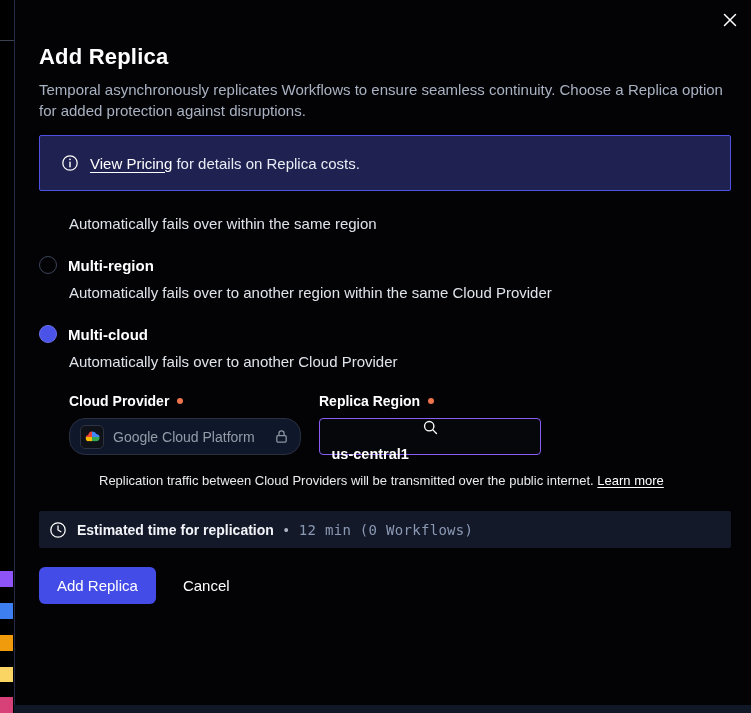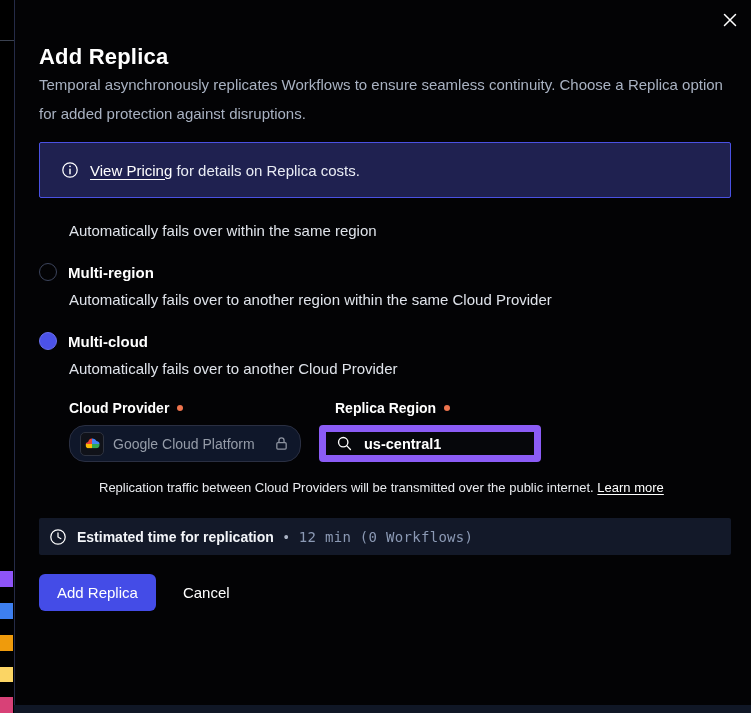--- a/index.html
+++ b/index.html
@@ -25,56 +25,56 @@
   }
   .modal-inner { padding:0 20px 0 24px; position:relative; }
 
   .close-btn {
     position:absolute; top:8px; right:9px; width:24px; height:24px;
     display:flex; align-items:center; justify-content:center;
     background:none; border:none; cursor:pointer; padding:0;
   }
 
   .title { margin:0; padding-top:44px; font-size:22px; font-weight:700; letter-spacing:.2px; }
-  .subtitle { font-size:15px; line-height:29px; color:#a9b2c2; max-width:693px; }
+  .subtitle { margin-top:9px; font-size:15px; line-height:21px; color:#a9b2c2; max-width:693px; }
 
   .pricing-banner {
     margin-top:14px; height:56px; border:1px solid #4a51e3; background:#1f2150;
     border-radius:2px; display:flex; align-items:center; padding:0 21px; gap:11px;
     font-size:15px;
   }
   .pricing-banner a { color:#fff; text-decoration:underline; text-underline-offset:3px; cursor:pointer; }
   .pricing-rest { color:#e9ecf4; }
 
   .option { margin-top:24px; }
   .option-head { display:flex; align-items:center; gap:11px; cursor:pointer; }
   .radio { width:18px; height:18px; border-radius:50%; border:1.5px solid #3c445c; flex:0 0 18px; }
   .radio.selected { background:#4b52e8; border-color:#6a70ee; }
   .option-label { font-size:15px; font-weight:700; }
   .option-desc { margin:10px 0 0 30px; font-size:15px; color:#dfe3ea; }
 
   .form-section { margin-left:30px; }
-  .form-labels { margin-top:23px; display:flex;gap:16px; }
+  .form-labels { margin-top:23px; display:flex; }
   .field-label { width:250px; display:flex; align-items:center; gap:8px; font-size:14px; font-weight:700; }
   .req-dot { width:6px; height:6px; border-radius:50%; display:inline-block; }
   .form-fields { margin-top:9px; display:flex; gap:18px; }
 
   .provider-field {
     width:232px; height:37px; border:1px solid #2a2f42; border-radius:16px;
     background:#0f172a; display:flex; align-items:center; padding:0 10px; gap:9px;
   }
   .gcp-badge {
     width:24px; height:24px; border-radius:5px; background:#101219; border:1px solid #2e3340;
     display:flex; align-items:center; justify-content:center; flex:0 0 24px;
   }
   .provider-value { flex:1; font-size:14px; color:#959ca8; white-space:nowrap; }
 
   .region-field {
-    width:222px; height:37px; border:7px solid #8b5cf6; border-radius:4px;
-    background:#06070b; display:flex; align-items:center; padding:0 10px; gap:9px;
+    width:222px; height:37px; border:1px solid #8b5cf6; border-radius:4px;
+    background:#06070b; display:flex; align-items:center; padding:0 10px; gap:9px;flex-direction:column;
   }
   .region-input {
     flex:1; background:transparent; border:none; outline:none; color:#fff;
     font-size:14.5px; font-weight:600; font-family:"Liberation Sans", sans-serif; min-width:0;
   }
 
   .note { margin:18px 0 4px 30px; font-size:13px; color:#e9ebef; }
   .note a { color:#fff; text-decoration:underline; text-underline-offset:2px; cursor:pointer; }
 
   .estimate-banner {

